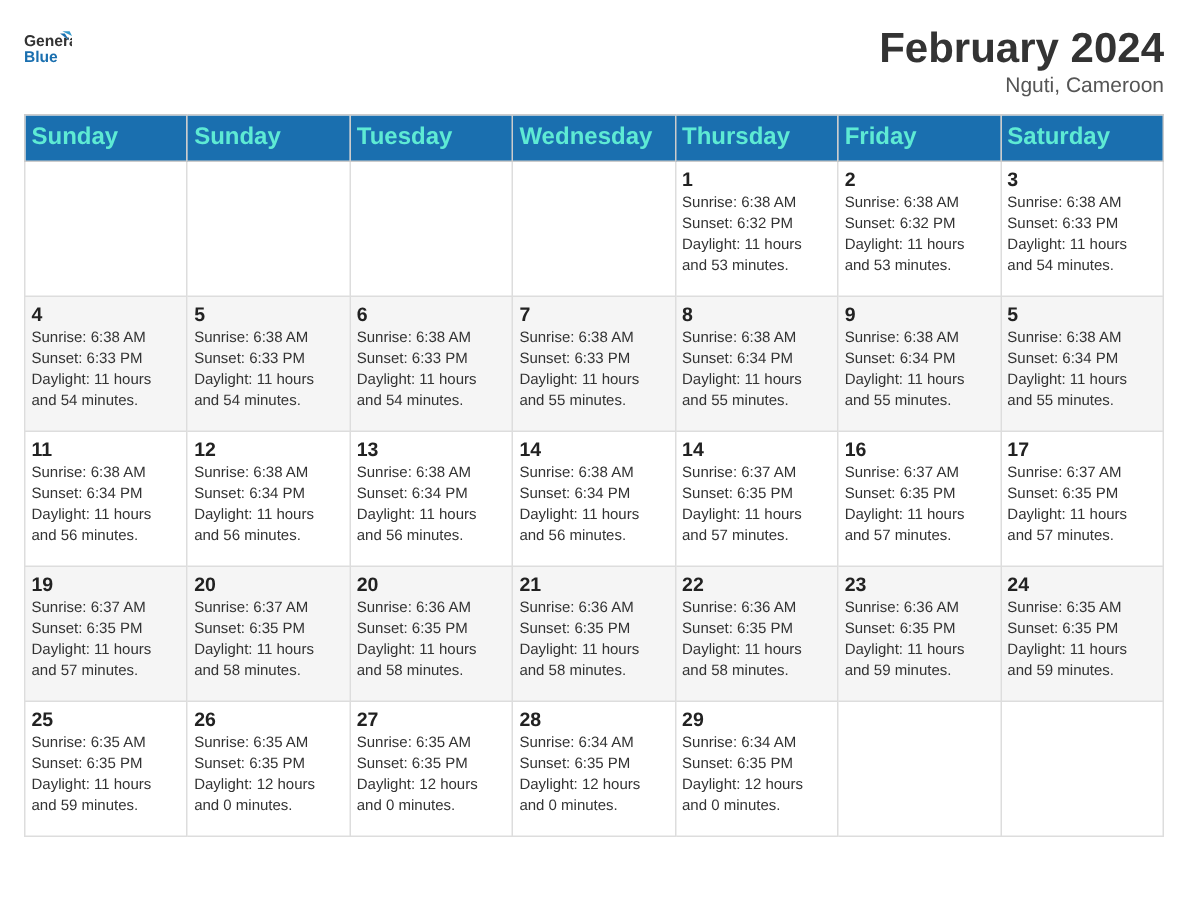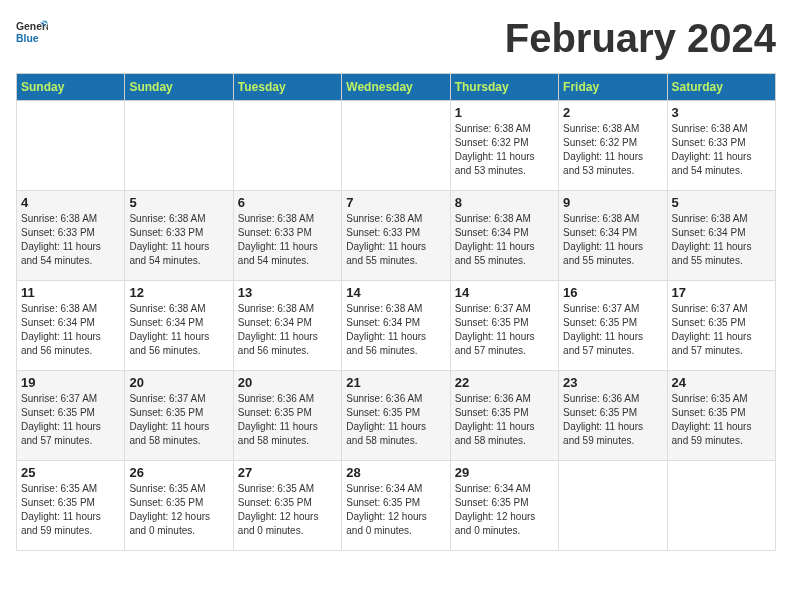--- a/index.html
+++ b/index.html
@@ -22,39 +22,39 @@
       gap: 4px;
     }
     .logo-icon {
       width: 32px;
       height: 32px;
     }
     .title-block {
       text-align: right;
     }
     .calendar-title {
-      font-size: 40px;
+      font-size: 28px;
       font-weight: bold;
       color: #333;
     }
     .calendar-subtitle {
       font-size: 14px;
       color: #555;
     }
     table {
       width: 100%;
       border-collapse: collapse;
       font-size: 11px;
     }
     thead th {
       background-color: #1a6faf;
-      color: #bef264;
+      color: #5eead4;
       padding: 6px 4px;
       text-align: left;
-      font-size: 12px;
+      font-size: 16px;
       font-weight: bold;
       border: 1px solid #ccc;
     }
     tbody td {
       border: 1px solid #ddd;
       vertical-align: top;
       padding: 4px;
       width: 108px;
       min-height: 80px;
       height: 90px;
@@ -88,20 +88,21 @@
   <div class="logo">
     <svg class="logo-icon" viewBox="0 0 40 40" xmlns="http://www.w3.org/2000/svg">
       <text x="0" y="18" font-size="13" font-weight="bold" fill="#333">General</text>
       <text x="0" y="32" font-size="13" font-weight="bold" fill="#1a6faf">Blue</text>
       <polygon points="30,8 38,14 34,8" fill="#1a6faf"></polygon>
       <polygon points="32,6 40,10 38,6" fill="#3399cc"></polygon>
     </svg>
   </div>
   <div class="title-block">
     <div class="calendar-title">February 2024</div>
+    <div class="calendar-subtitle">Nguti, Cameroon</div>
   </div>
 </div>
 
 <table>
   <thead>
     <tr>
     <th>Sunday</th>
         <th>Sunday</th>
         <th>Tuesday</th>
         <th>Wednesday</th>

